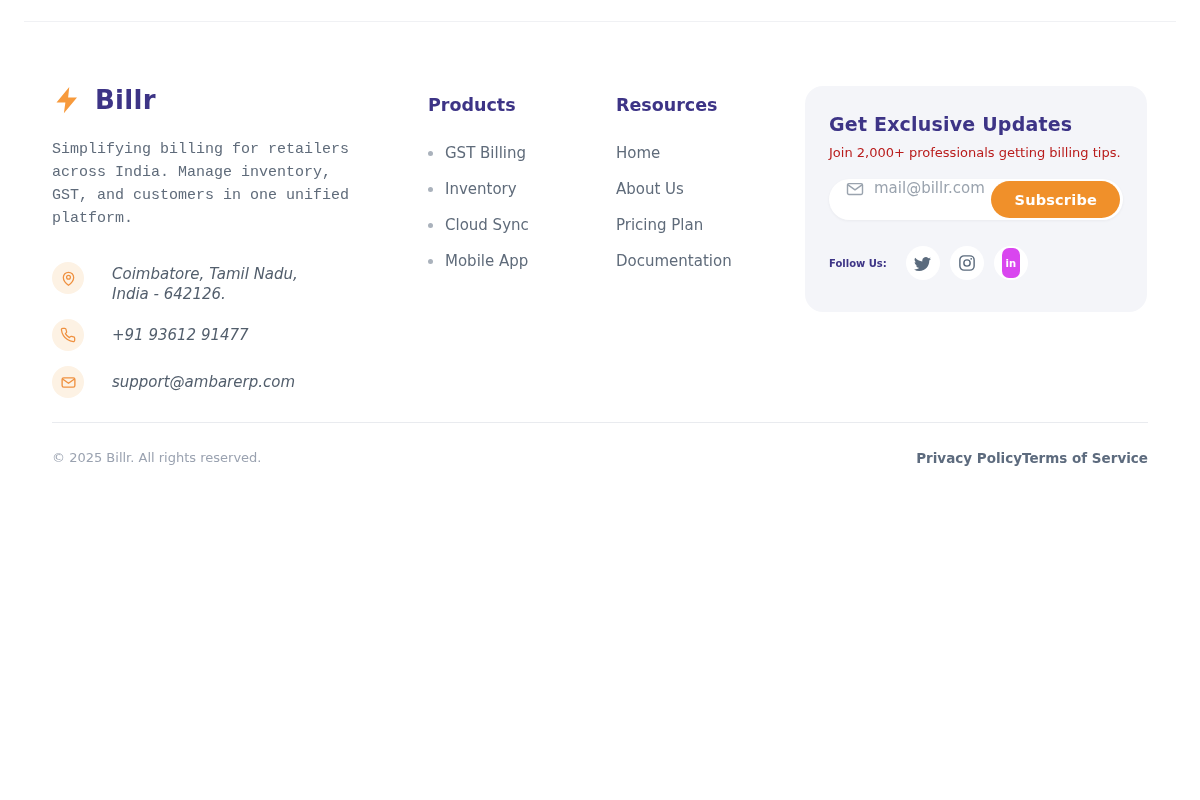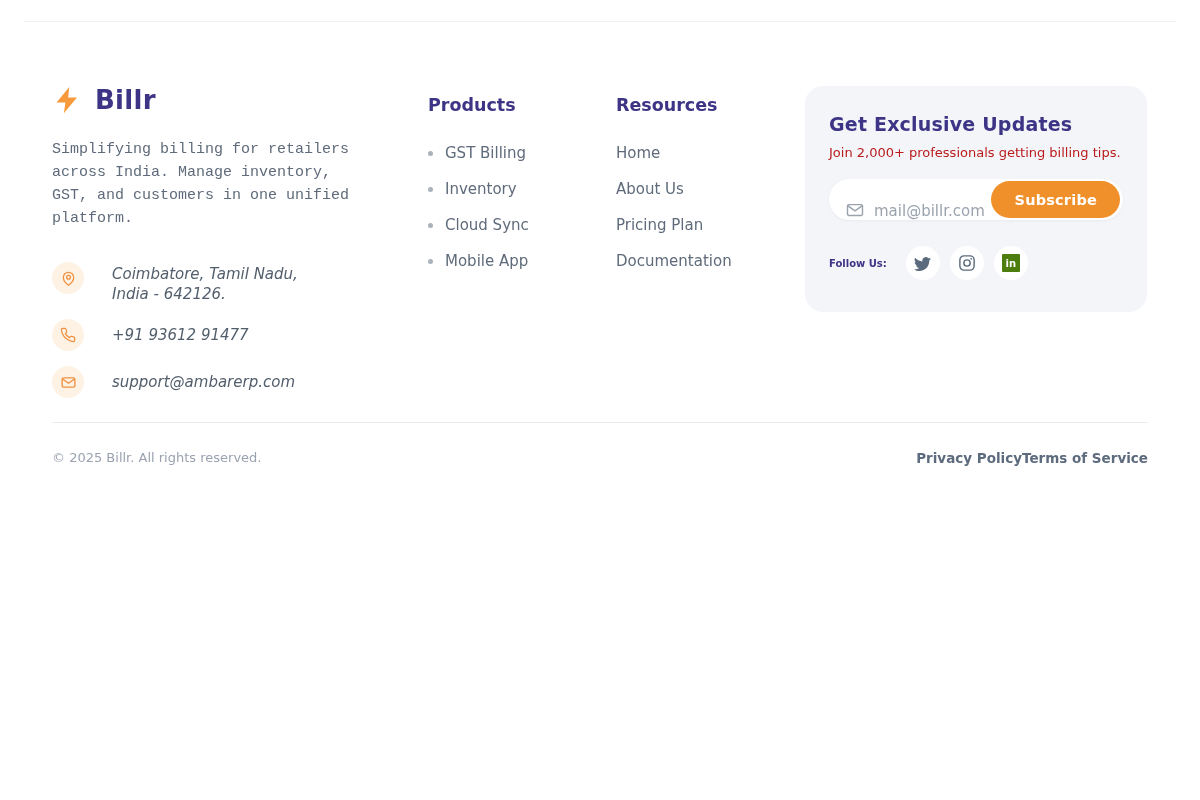--- a/index.html
+++ b/index.html
@@ -27,30 +27,30 @@
   .col-resources { left:616px; }
   .col-title { font-size:17.5px; font-weight:bold; color:#3d3486; }
   .col-list { list-style:none; margin-top:30px; }
   .col-list li { display:flex; align-items:center; gap:12px; height:16px; margin-bottom:20px; font-size:15px; color:#5f6b7a; cursor:pointer; }
   .dot { width:5px; height:5px; border-radius:50%; background:#aab2bc; flex:0 0 5px; }
 
   
   .news-card { position:absolute; left:805px; top:86px; width:342px; height:226px; background:#f4f5f9; border-radius:18px; padding:27px 24px; }
   .news-title { font-size:19px; font-weight:bold; color:#3d3486; letter-spacing:.2px; }
   .news-sub { margin-top:10px; font-size:13px; color:#b91c1c; }
-  .subscribe-pill { position:relative; margin-top:19px; height:41px; background:#ffffff; border-radius:22px; box-shadow:0 1px 3px rgba(30,40,60,.05); display:flex; align-items:flex-end; padding-left:16px; }
+  .subscribe-pill { position:relative; margin-top:19px; height:41px; background:#ffffff; border-radius:22px; box-shadow:0 1px 3px rgba(30,40,60,.05); display:flex; align-items:flex-start; padding-left:16px; }
   .mail-glyph { flex:0 0 20px; display:flex; align-items:center; }
   .email-input { border:none; outline:none; background:transparent; margin-left:9px; width:140px; font-size:15px; color:#4a5564; font-family:inherit; }
   .email-input::placeholder { color:#9aa3ae; }
   .subscribe-btn { position:absolute; top:2px; right:3px; bottom:2px; border:none; border-radius:20px; background:#f0902a; color:#ffffff; font-size:14.5px; font-weight:bold; padding:0 23px; cursor:pointer; font-family:inherit; letter-spacing:.2px;margin-left:32px; }
   .follow-row { margin-top:26px; display:flex; align-items:center; }
   .follow-label { font-size:10px; font-weight:bold; color:#3d3486; }
   .social-group { display:flex; gap:10px; margin-left:19px; }
   .social-circle { width:34px; height:34px; border-radius:50%; background:#ffffff; display:flex; align-items:center; justify-content:center; cursor:pointer; }
-  .li-badge { width:18px; height:18px; border-radius:1px; background:#4d7c0f; color:#ffffff; font-size:10px; font-weight:bold; display:flex; align-items:center; justify-content:center; }
+  .li-badge { width:18px; height:30px; border-radius:7px; background:#d946ef; color:#ffffff; font-size:10px; font-weight:bold; display:flex; align-items:center; justify-content:center; }
 
   
   .bottom-divider { position:absolute; top:422px; left:52px; right:52px; height:1px; background:#e9ebef; }
   .copyright { position:absolute; left:52px; top:450px; font-size:13px; color:#9aa2b0; }
   .bottom-links { position:absolute; right:52px; top:450px; display:flex; }
   .bottom-link { font-size:13.5px; font-weight:bold; color:#5d6b7e; cursor:pointer; }
 </style>
 </head>
 <body>
 

